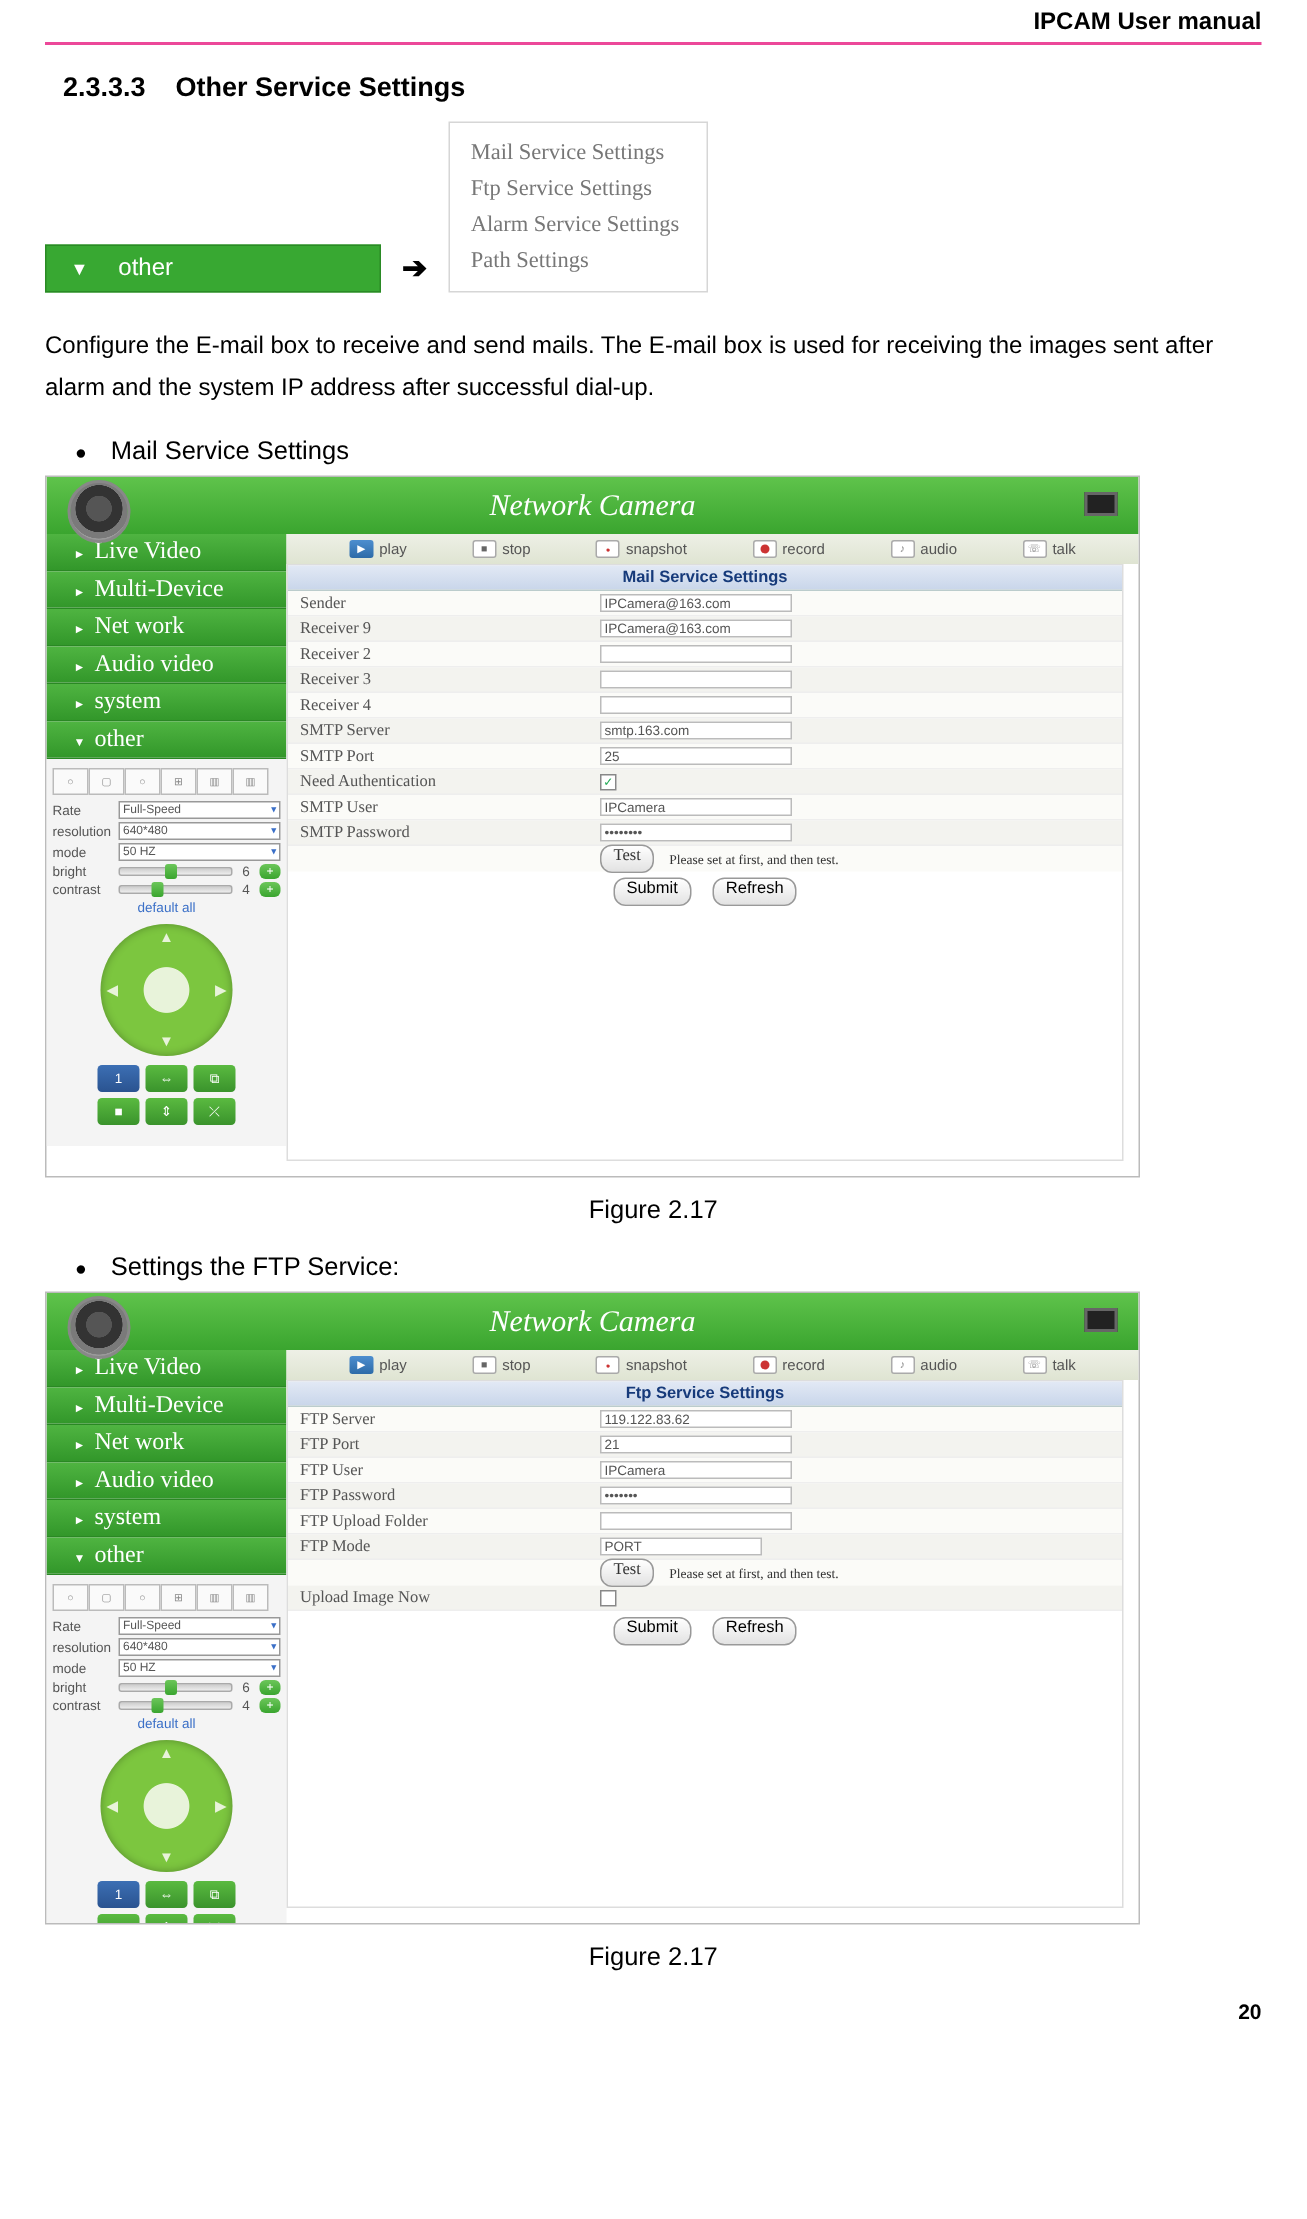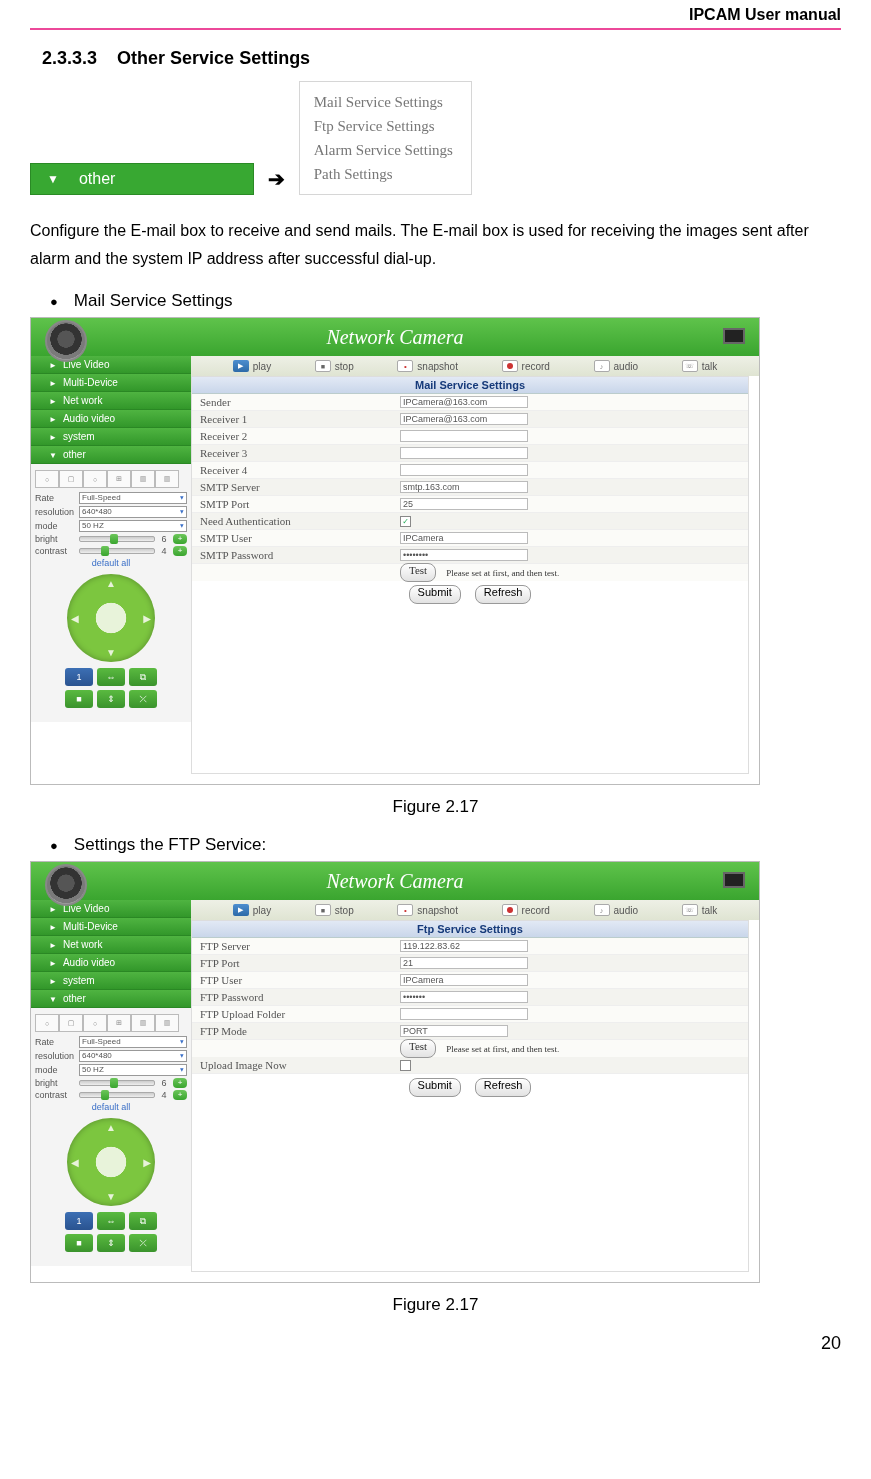--- a/index.html
+++ b/index.html
@@ -14,21 +14,21 @@
   .menu-list div { color: #777; font-family: "Times New Roman", serif; font-size: 15px; line-height: 24px; }
   .body-text { font-size: 16px; line-height: 28px; margin: 22px 0 18px; }
   .bullet-head { font-size: 17px; display: flex; align-items: center; gap: 16px; margin: 8px 0 6px 20px; }
   .bullet-dot { font-size: 13px; }
   
   .app { width: 730px; border: 1px solid #bbb; background: #fff; position: relative; overflow: hidden; }
   .app-header { height: 38px; background: linear-gradient(#5fc34b,#3aa52f); color: #fff; display: flex; align-items: center; justify-content: center; font-family: "Times New Roman", serif; font-style: italic; font-size: 20px; position: relative; }
   .cam-icon { position: absolute; left: 14px; top: 2px; width: 42px; height: 42px; border-radius: 50%; background: radial-gradient(circle at 50% 45%, #555 0 30%, #333 31% 55%, #7a7a7a 56% 70%, #9a9a9a 71% 100%); border: 2px solid #888; z-index: 3; }
   .mon-icon { position: absolute; right: 14px; top: 10px; width: 22px; height: 16px; background: #222; border: 2px solid #666; }
   .left-col { position: absolute; left: 0; top: 38px; width: 160px; }
-  .nav-item { background: linear-gradient(#4fb441,#32972a); color: #fff; font-size: 10px; padding: 3px 10px 3px 18px; border-bottom: 1px solid #2a8824; font-family: Liberation Sans, sans-serif; }
+  .nav-item { background: linear-gradient(#4fb441,#32972a); color: #fff; font-size: 16px; padding: 3px 10px 3px 18px; border-bottom: 1px solid #2a8824; font-family: Liberation Serif, serif; }
   .nav-item::before { content: "►"; font-size: 8px; margin-right: 6px; }
   .nav-item.open::before { content: "▼"; }
   .ctrl-panel { background: #f4f4f4; padding: 6px 4px 10px; font-size: 9px; color: #555; }
   .ctrl-row { display: flex; align-items: center; gap: 4px; margin: 2px 0; }
   .ctrl-row span.lbl { width: 40px; }
   .mini-drop { border: 1px solid #999; background: #fff; font-size: 8px; padding: 0 2px; height: 12px; line-height: 10px; flex: 1; display: flex; justify-content: space-between; }
   .mini-drop::after { content: "▸"; transform: rotate(90deg); font-size: 7px; color: #3a6fc7; }
   .slider-track { flex: 1; height: 6px; background: linear-gradient(#ccc,#eee); border: 1px solid #aaa; border-radius: 2px; position: relative; }
   .slider-knob { position: absolute; top: -3px; width: 8px; height: 10px; background: linear-gradient(#6cc65a,#3aa52f); border-radius: 2px; }
   .plus-pill { width: 14px; height: 10px; background: linear-gradient(#6cc65a,#3aa52f); border-radius: 4px; color: #fff; font-size: 8px; text-align: center; line-height: 9px; }
@@ -61,21 +61,21 @@
   .form-row { display: flex; align-items: center; font-size: 10px; color: #555; border-bottom: 1px solid #eee; padding: 2px 8px; height: 17px; background: #fbfbf8; }
   .form-row:nth-child(odd) { background: #f3f3ef; }
   .form-row .flab { width: 200px; font-family: "Times New Roman", serif; font-size: 11px; }
   .form-row .finput { border: 1px solid #bbb; font-size: 9px; padding: 0 2px; width: 128px; height: 12px; line-height: 11px; background: #fff; }
   .form-row .finput.short { width: 108px; }
   .form-row .fcheck { width: 11px; height: 11px; border: 1px solid #888; background: #fff; display: flex; align-items: center; justify-content: center; font-size: 8px; color: #2a5; }
   .test-note { display: flex; align-items: center; gap: 10px; font-size: 9px; color: #333; padding: 2px 8px 2px 208px; background: #fbfbf8; font-family: "Times New Roman", serif; height: 17px; }
   .pill-btn { border: 1px solid #999; border-radius: 8px; padding: 0 8px; font-size: 11px; background: linear-gradient(#fff,#e2e2e2); height: 19px; line-height: 12px; text-align: center; }
   .submit-row { display: flex; gap: 14px; justify-content: center; padding: 4px 0; }
   .figure-cap { text-align: center; font-size: 17px; margin: 12px 0 18px; }
-  .page-num { text-align: right; font-weight: normal; font-size: 18px; margin: 2px 0 10px; }
+  .page-num { text-align: right; font-weight: bold; font-size: 14px; margin: 2px 0 10px; }
   .app.h1 { height: 468px; }
   .app.h2 { height: 422px; }
 </style>
 </head>
 <body>
 
 <div class="header-bar">IPCAM User manual</div>
 
 <div class="section-heading">
   <span>2.3.3.3</span>&nbsp;&nbsp;&nbsp;
@@ -198,21 +198,21 @@
         <span>talk</span>
       </div>
   </div>
   <div class="content-panel">
     <div class="panel-title">Mail Service Settings</div>
     <div class="form-row">
         <span class="flab">Sender</span>
         <span class="finput">IPCamera@163.com</span>
       </div>
     <div class="form-row">
-        <span class="flab">Receiver 1</span>
+        <span class="flab">Receiver 9</span>
         <span class="finput">IPCamera@163.com</span>
       </div>
     <div class="form-row">
         <span class="flab">Receiver 2</span>
         <span class="finput"></span>
       </div>
     <div class="form-row">
         <span class="flab">Receiver 3</span>
         <span class="finput"></span>
       </div>

